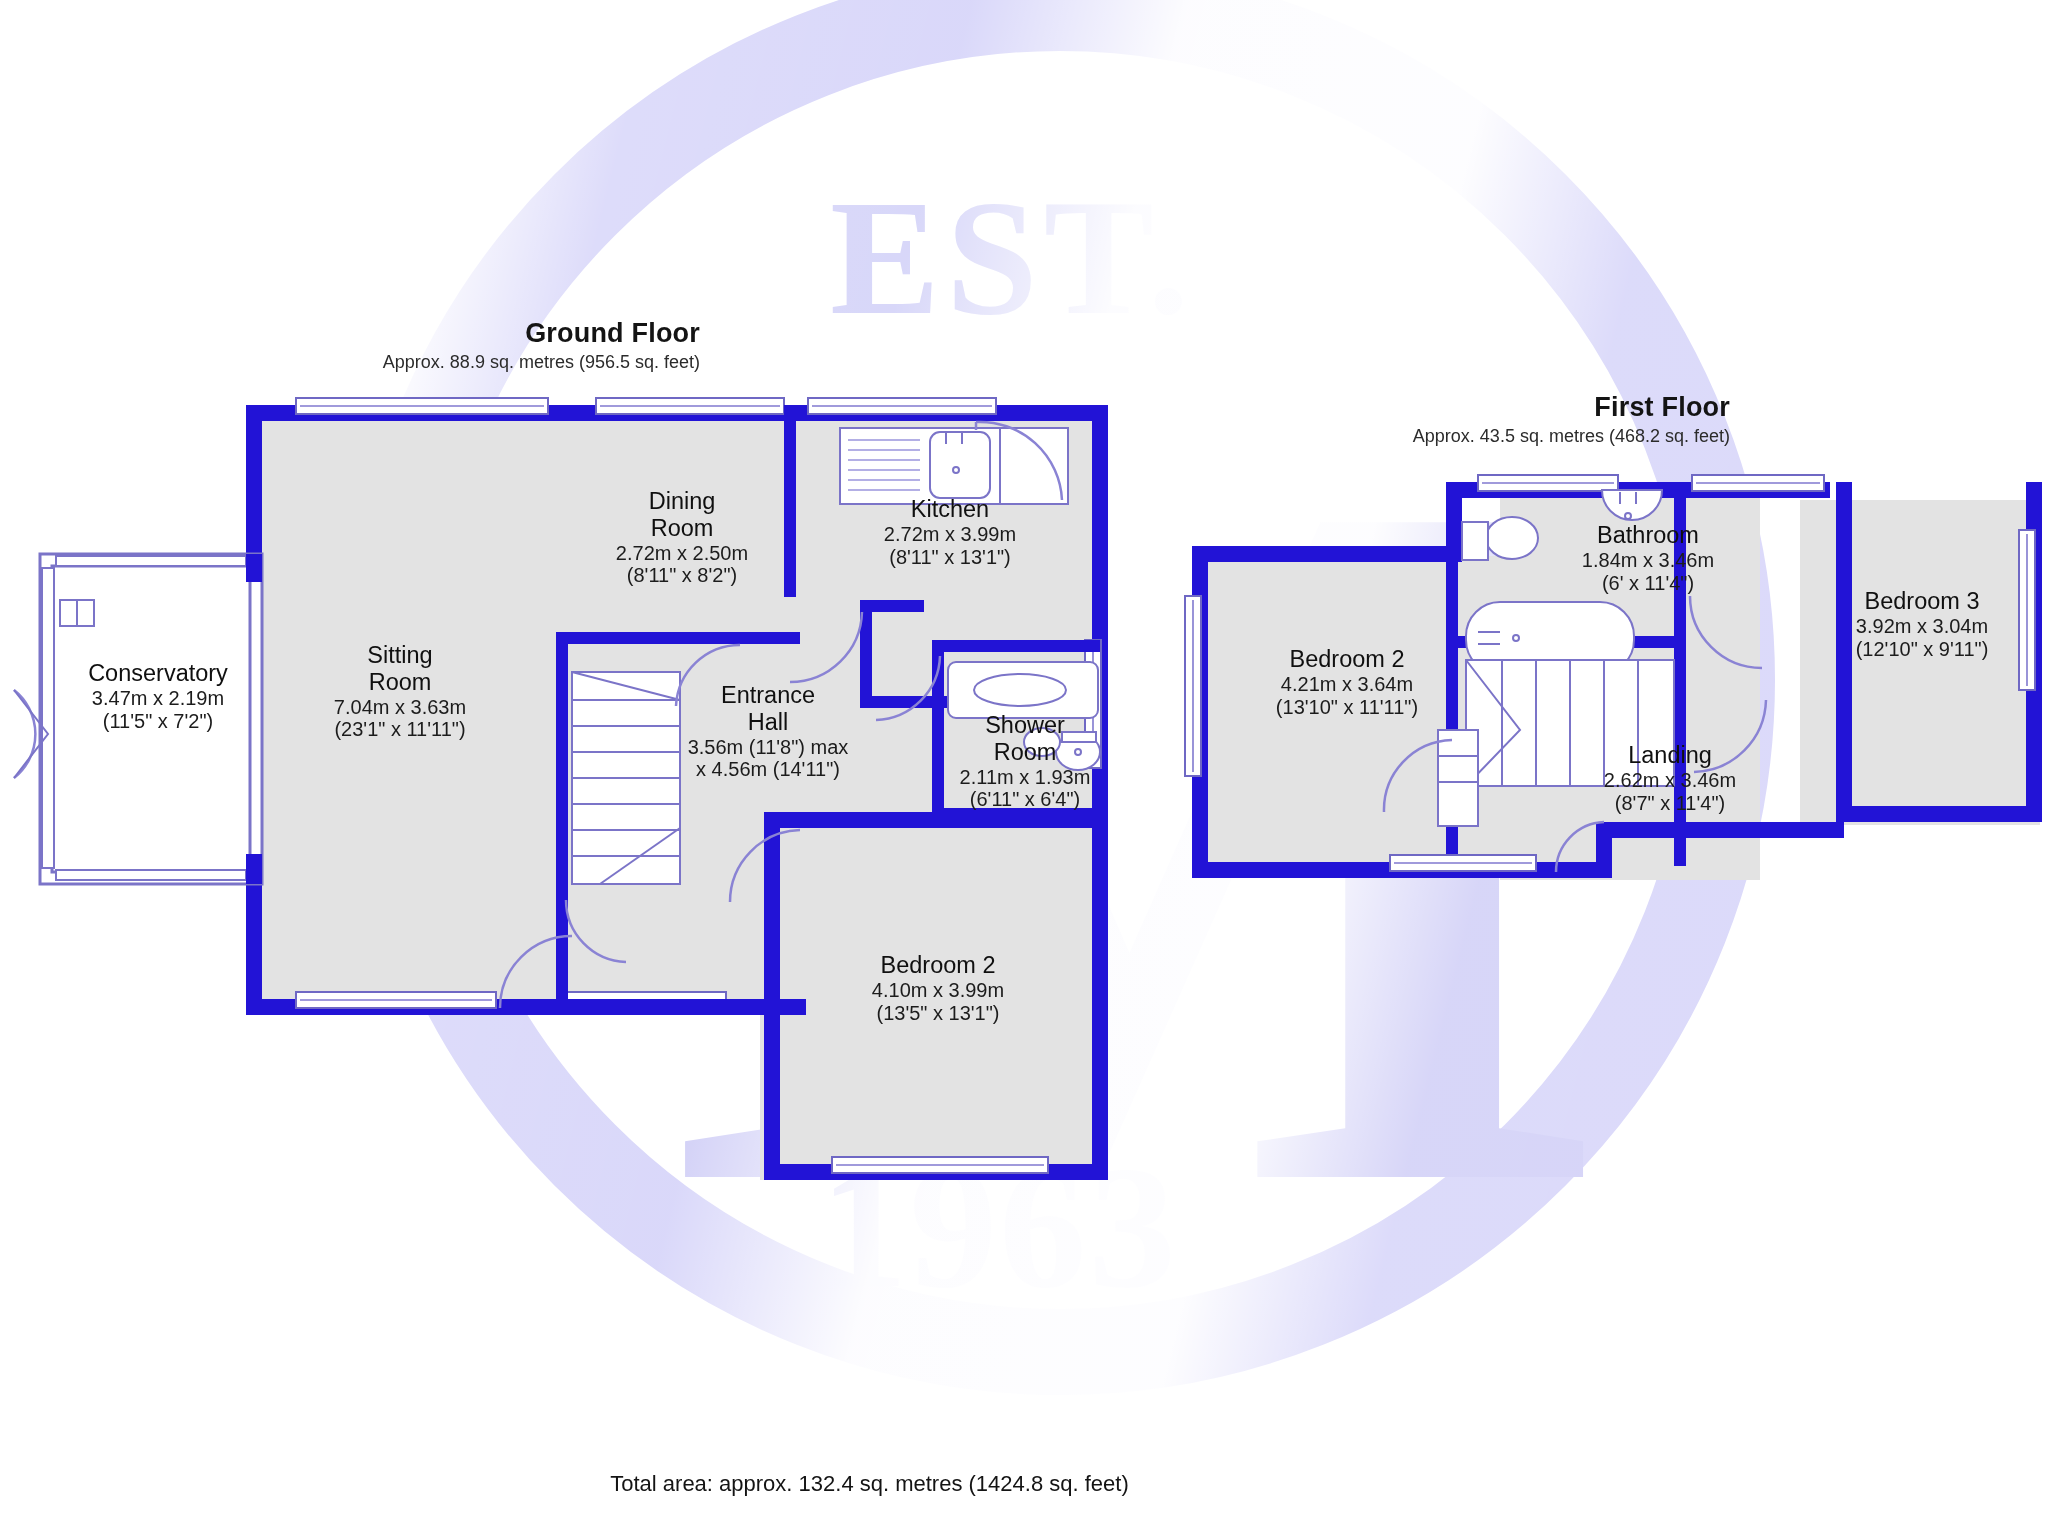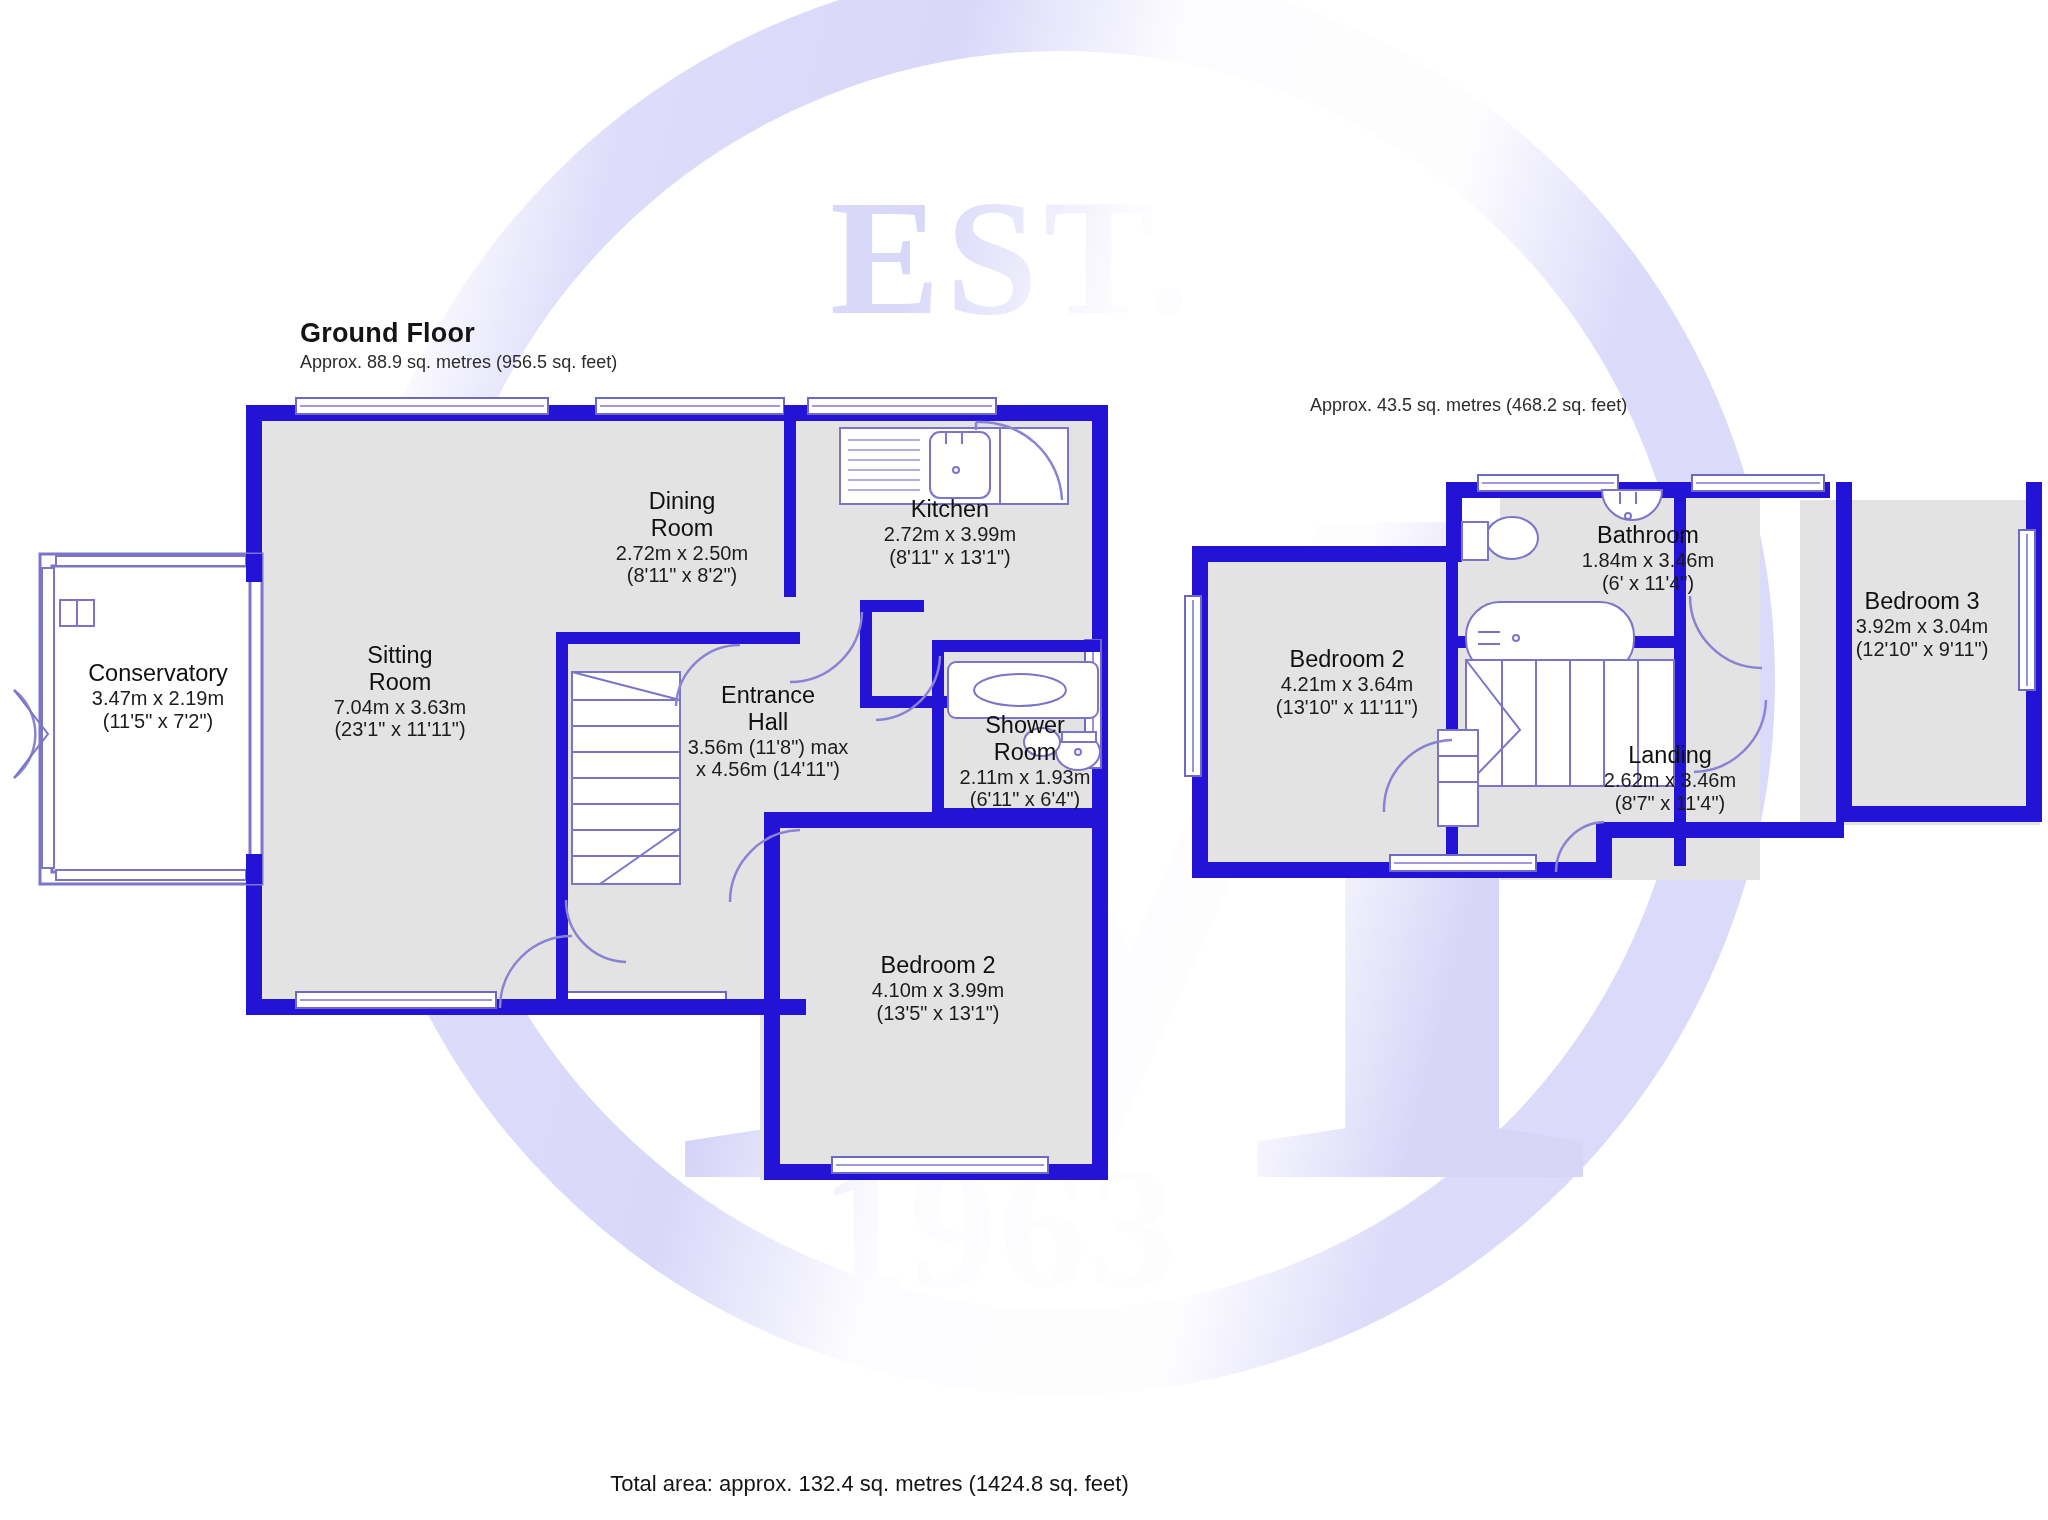--- a/index.html
+++ b/index.html
@@ -76,21 +76,21 @@
   #plan {
     position: absolute;
     left: 0; top: 0;
     width: 2048px; height: 1520px;
     z-index: 3;
   }
 
   
   .floor-heading {
     position: absolute;
-    text-align: left;
+    text-align: right;
     z-index: 6;
   }
   .floor-heading .ft {
     font-size: 27px;
     font-weight: 700;
     letter-spacing: 0.2px;
     color: #141414;
   }
   .floor-heading .fa {
     font-size: 18px;
@@ -411,20 +411,21 @@
     </g>
   </g>
 </svg>
 
 <div class="floor-heading" id="heading-ground">
   <div class="ft">Ground Floor</div>
   <div class="fa">Approx. 88.9 sq. metres (956.5 sq. feet)</div>
 </div>
 
 <div class="floor-heading" id="heading-first">
+  <div class="ft">First Floor</div>
   <div class="fa">Approx. 43.5 sq. metres (468.2 sq. feet)</div>
 </div>
 
 <div class="room-label" style="left:28px; top:660px; width:260px;">
   <span class="rn">Conservatory</span>
   <span class="rd">3.47m x 2.19m</span>
   <span class="rd2">(11'5" x 7'2")</span>
 </div>
 
 <div class="room-label" style="left:280px; top:642px; width:240px;">

